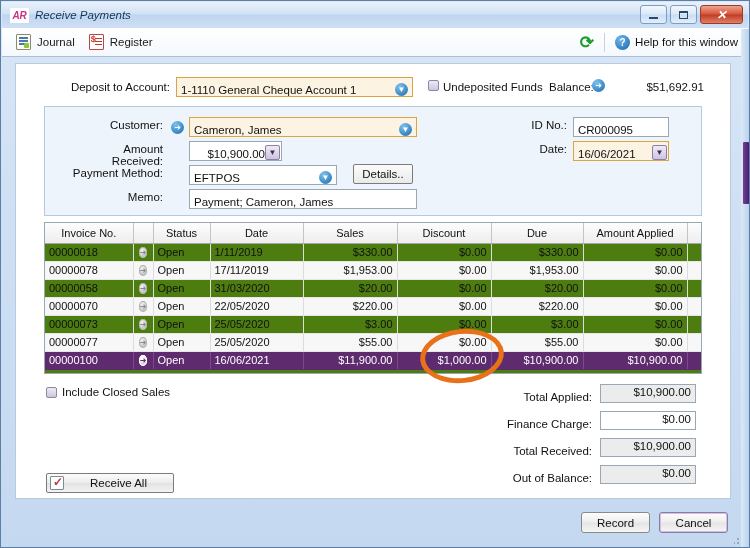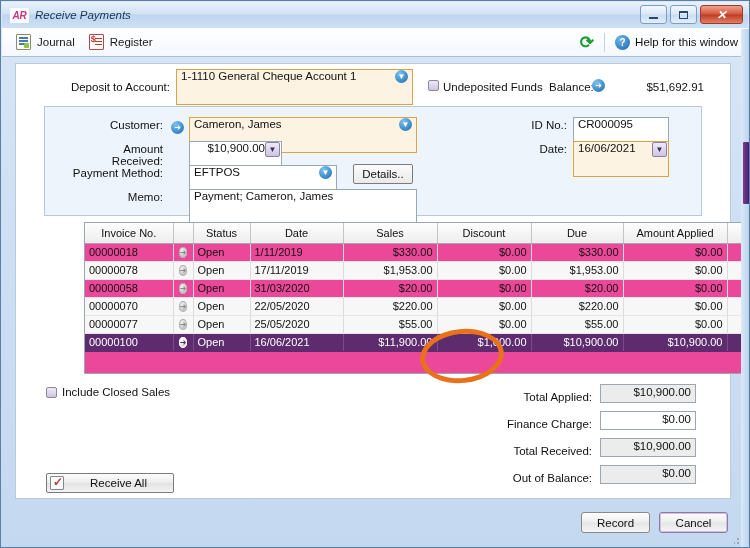--- a/index.html
+++ b/index.html
@@ -108,23 +108,23 @@
   #content-inner { position: absolute; left: 0; top: 0; width: 714px; height: 434px; }
 
   
   #deposit-row {
     position: absolute; left: 0; top: 12px; width: 714px; height: 22px;
     display: flex; align-items: center;
   }
   .flabel { font-size: 11.5px; color: #111; text-align: right; }
 
   .fld {
-    height: 36px; background: #fff;
+    height: 20px; background: #fff;
     border: 1px solid #9aa8b5;
-    display: flex; align-items: flex-start;
+    display: flex; align-items: flex-end;
     font-size: 11.5px; color: #111;
     padding: 0 4px;
   }
   .fld.hl { border: 1px solid #d9a441; background: #fdf3e2; }
   .fld .txt { flex: 1; overflow: hidden; white-space: nowrap; }
   .fld .txt.right { text-align: right; }
 
   .dd-round {
     width: 13px; height: 13px; border-radius: 50%;
     background: radial-gradient(circle at 35% 28%, #7cc3ef, #1668ad);
@@ -152,23 +152,22 @@
   
   #cust-group {
     position: absolute; left: 28px; top: 42px; width: 658px; height: 110px;
     background: #eef4fb;
     border: 1px solid #b6c9dd;
   }
 
   
   #table-wrap {
     position: absolute; left: 28px; top: 158px; width: 658px; height: 152px;
-    background: #ec4899; border: 1px solid #9aa8b5;
+    background: #4d7c0f; border: 1px solid #9aa8b5;
     overflow: hidden;
-    margin-left: 40px;
   }
   table.grid { border-collapse: collapse; width: 658px; table-layout: fixed; }
   table.grid th {
     height: 20px;
     background: linear-gradient(to bottom, #fdfdfd 0%, #ededed 100%);
     border-right: 1px solid #c4c4c4;
     border-bottom: 1px solid #a8a8a8;
     font-size: 11px; font-weight: normal; color: #111;
     text-align: center;
     padding: 0 3px;
@@ -432,20 +431,31 @@
                 <td>00000070</td>
                 <td class="ctr"><span class="rowarrow">➜</span></td>
                 <td>Open</td>
                 <td>22/05/2020</td>
                 <td class="num">$220.00</td>
                 <td class="num">$0.00</td>
                 <td class="num">$220.00</td>
                 <td class="num">$0.00</td>
                 <td></td>
               </tr>
+              <tr>
+                <td>00000073</td>
+                <td class="ctr"><span class="rowarrow">➜</span></td>
+                <td>Open</td>
+                <td>25/05/2020</td>
+                <td class="num">$3.00</td>
+                <td class="num">$0.00</td>
+                <td class="num">$3.00</td>
+                <td class="num">$0.00</td>
+                <td></td>
+              </tr>
               <tr class="alt">
                 <td>00000077</td>
                 <td class="ctr"><span class="rowarrow">➜</span></td>
                 <td>Open</td>
                 <td>25/05/2020</td>
                 <td class="num">$55.00</td>
                 <td class="num">$0.00</td>
                 <td class="num">$55.00</td>
                 <td class="num">$0.00</td>
                 <td></td>

